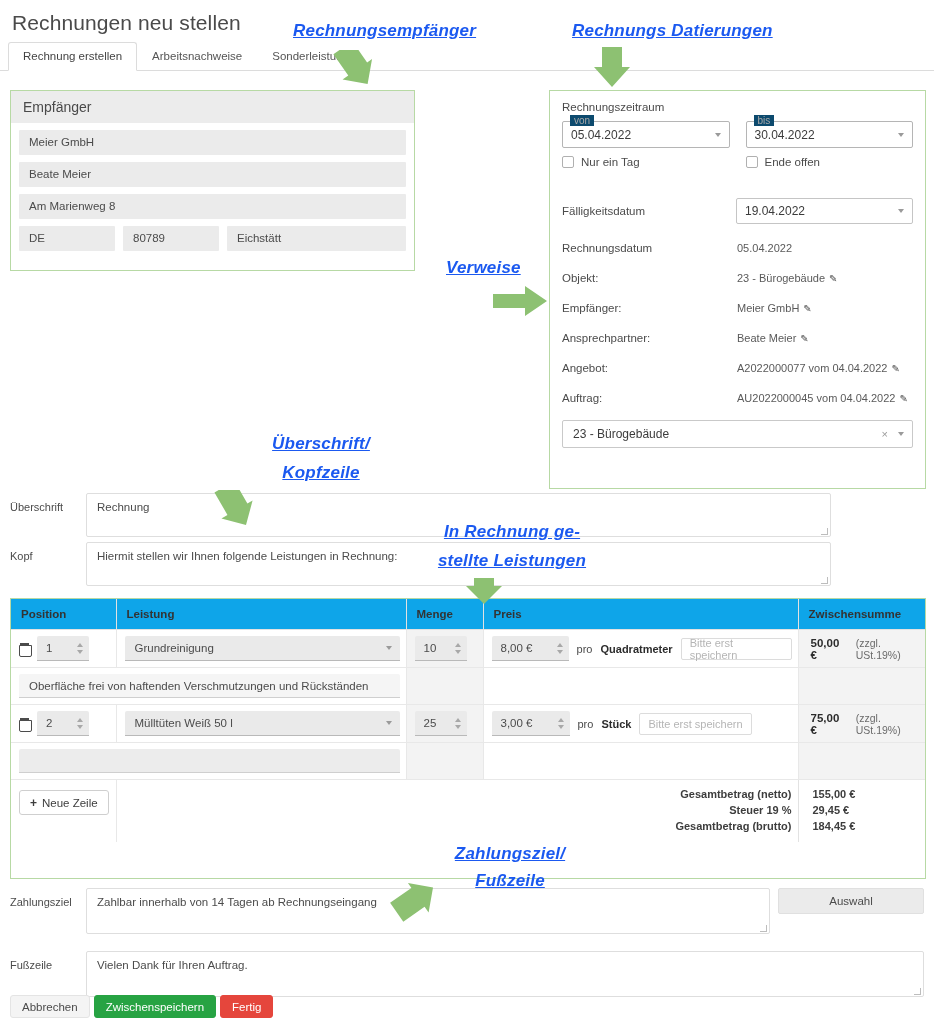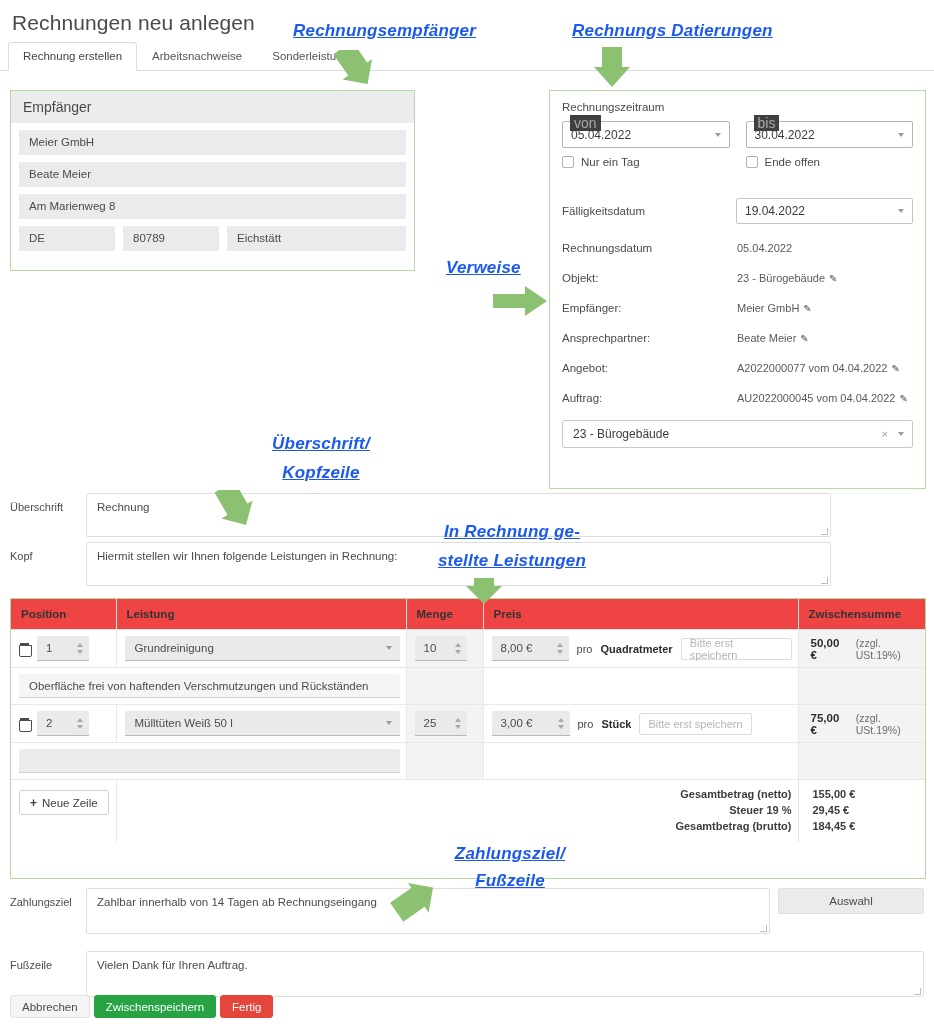--- a/index.html
+++ b/index.html
@@ -92,22 +92,22 @@
   .fieldset-box {
     border: 1px solid #b5b5b5;
     height: 27px;
     border-radius: 2px;
     display:flex; align-items:center;
     padding: 0 8px;
     background:#fff;
   }
   .legend-label {
     position:absolute; top:-6px; left:8px;
-    background:#404040; padding: 0 4px;
-    font-size:14px; color:#a9a9a9;
+    background:#0c4a6e; padding: 0 4px;
+    font-size:10px; color:#a9a9a9;
   }
   .fieldset-box .val { font-size:12px; color:#3b3b3b; flex:1; }
   .caret {
     width:0;height:0;border-left:3.5px solid transparent;
     border-right:3.5px solid transparent;border-top:4px solid #9a9a9a;
   }
   .chkrow { display:flex; align-items:center; gap:7px; margin-top:8px; }
   .chkbox { width:12px;height:12px;border:1px solid #b0b0b0;background:#fff;border-radius:2px; }
   .chklabel { font-size:11.5px; color:#4b4b4b; }
 
@@ -153,21 +153,21 @@
   }
 
   
   #items-panel { position:absolute; left:10px; top:598px; width:916px; height:281px;
                  border:1px solid #b7d9a4; background:#fff; }
   table.items { width:100%; border-collapse: collapse; table-layout: fixed; }
   table.items th {
     text-align:left; font-size:11.5px; color:#333; font-weight:bold;
     padding: 9px 0 9px 10px; border-bottom:1px solid #e2e2e2;
     border-right:1px solid #e2e2e2;
-    background:#ef4444;
+    background:#0ea5e9;
   }
   table.items td {
     border-bottom:1px solid #e8e8e8; border-right:1px solid #e8e8e8;
     padding: 6px 6px 6px 8px; vertical-align:middle;
     font-size:11.5px;
   }
   .col-pos { width:105px; }
   .col-leist { width:290px; }
   .col-menge { width:77px; }
   .col-preis { width:315px; }
@@ -275,21 +275,21 @@
     line-height:21px;
     letter-spacing:.2px;
   }
   .anno.center { text-align:center; }
   .arrow { position:absolute; }
   .arrow svg { display:block; }
 </style>
 </head>
 <body>
 
-<div id="page-title">Rechnungen neu anlegen</div>
+<div id="page-title">Rechnungen neu stellen</div>
 
 <div id="tabbar">
   <div class="tab active">Rechnung erstellen</div>
   <div class="tab">Arbeitsnachweise</div>
   <div class="tab">Sonderleistungen</div>
 </div>
 
 <div class="panel" id="recipient-panel">
   <div id="recipient-header">Empfänger</div>
   <div class="readonly-row">Meier GmbH</div>

